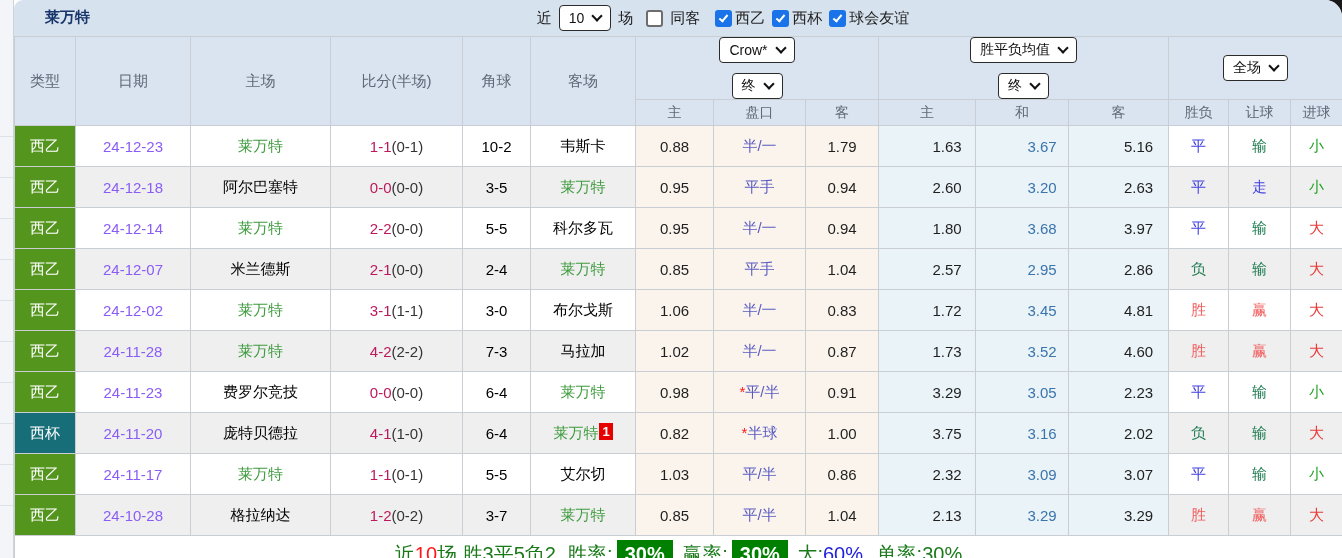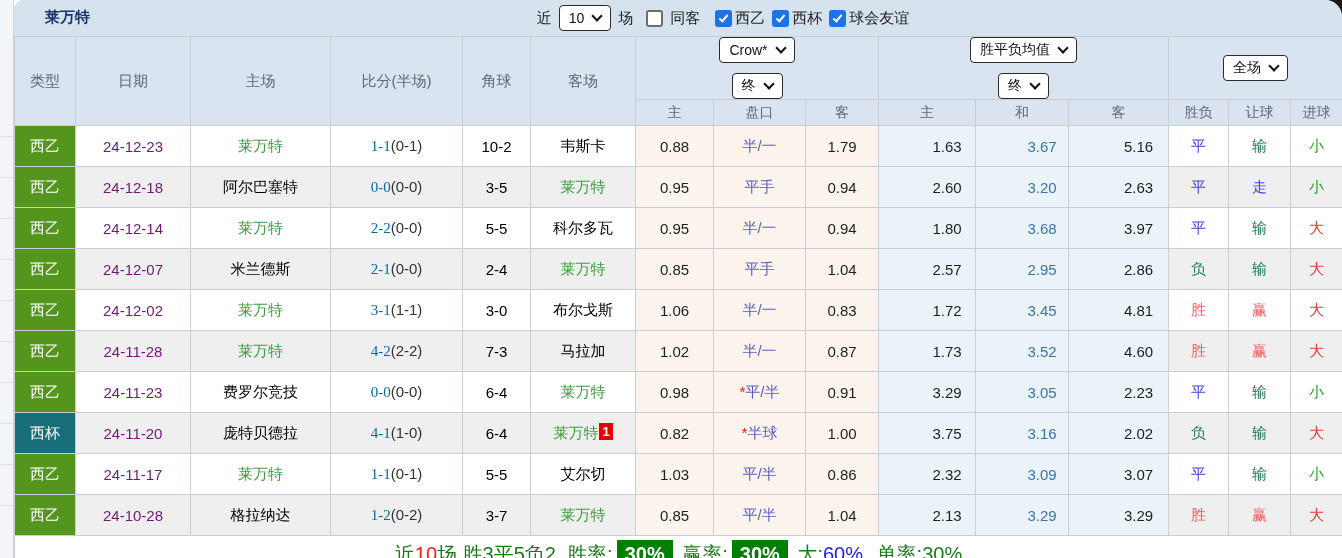--- a/index.html
+++ b/index.html
@@ -41,24 +41,24 @@
   thead th { background:#dae4f0; color:#5d6878; font-weight:normal; }
   tr.hdr1 { height:34px;padding-left:23px; }
   tr.hdr2 { height:26px; }
   tr.hdr2 th { font-size:14px; }
   tbody tr { height:41px; }
   tbody tr.odd  td { background:#ffffff; }
   tbody tr.even td { background:#efefef; }
   td.type { color:#fff; font-size:15px; }
   tbody tr td.type.league { background:#53951d; }
   tbody tr td.type.cup { background:#176e78; }
-  td.date { color:#701a75; }
+  td.date { color:#8b5cf6; }
   td.team { color:#000000; }
   td.team.self { color:#3f9b3f; }
-  .score { color:#0369a1;font-family:Liberation Serif, serif; }
+  .score { color:#be185d; }
   .half { color:#333; }
   tbody td.ah { background:#faf4ec !important; color:#1f1f1f; }
   tbody td.ah.line { color:#5a5ac2; }
   .star { color:#ff1616; }
   tbody td.ox { background:#eaf3f7 !important; color:#1f1f1f;padding-left:40px; }
   tbody td.ox.draw { color:#3a74ad; }
   td.res.blue  { color:#4040e0; }
   td.res.green { color:#1e7b50; }
   td.res.green2{ color:#1a9e1a; }
   td.res.red   { color:#f15b5b; }

